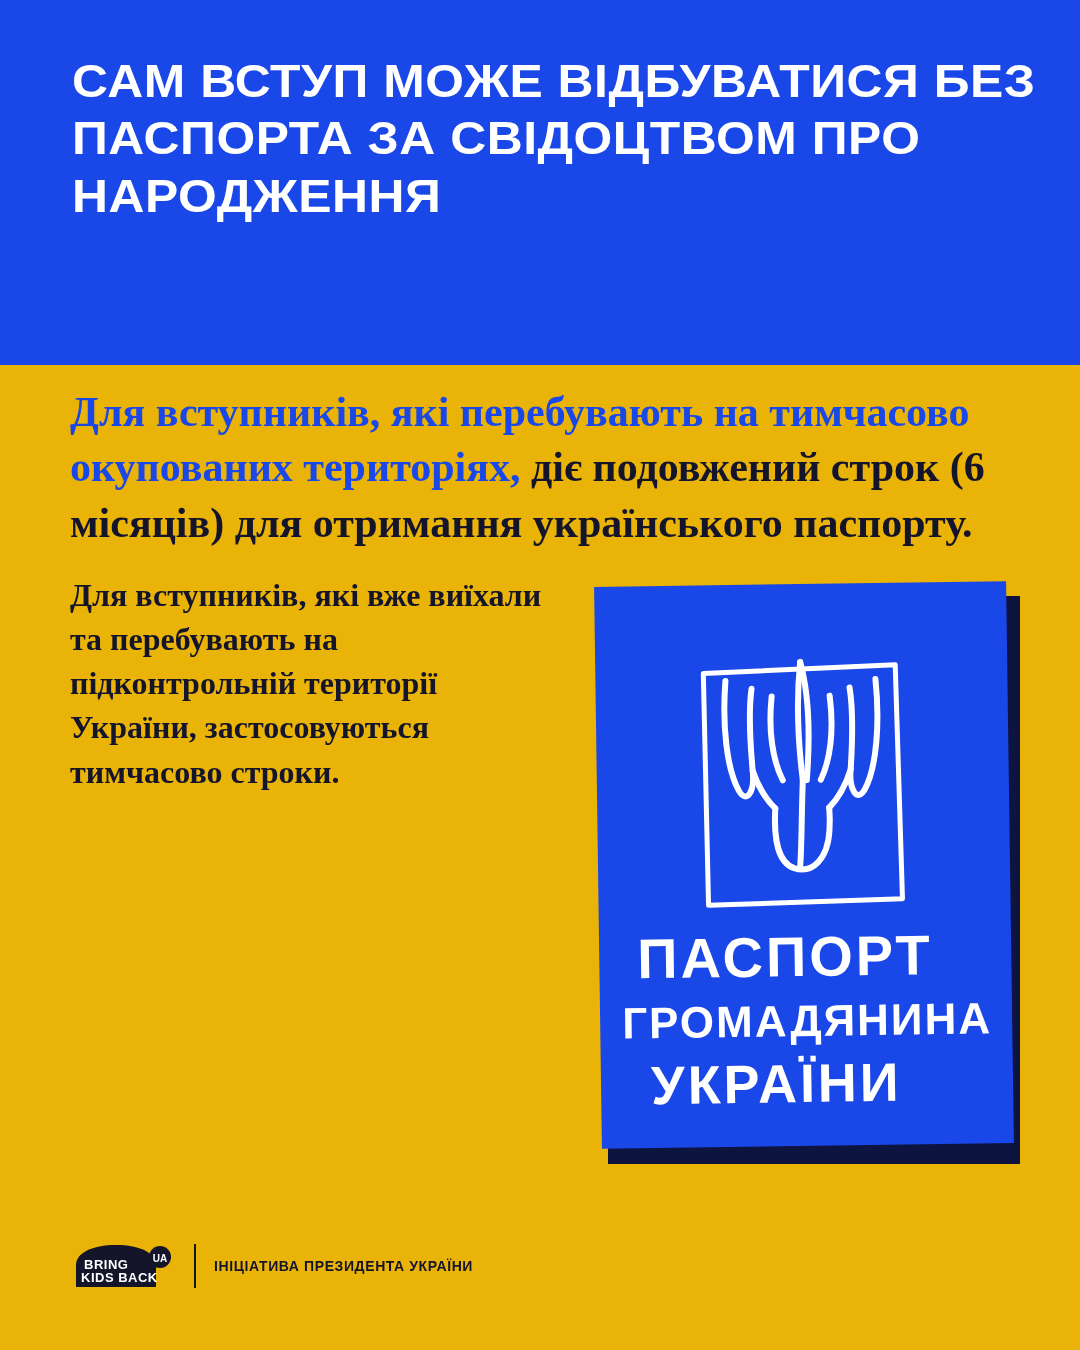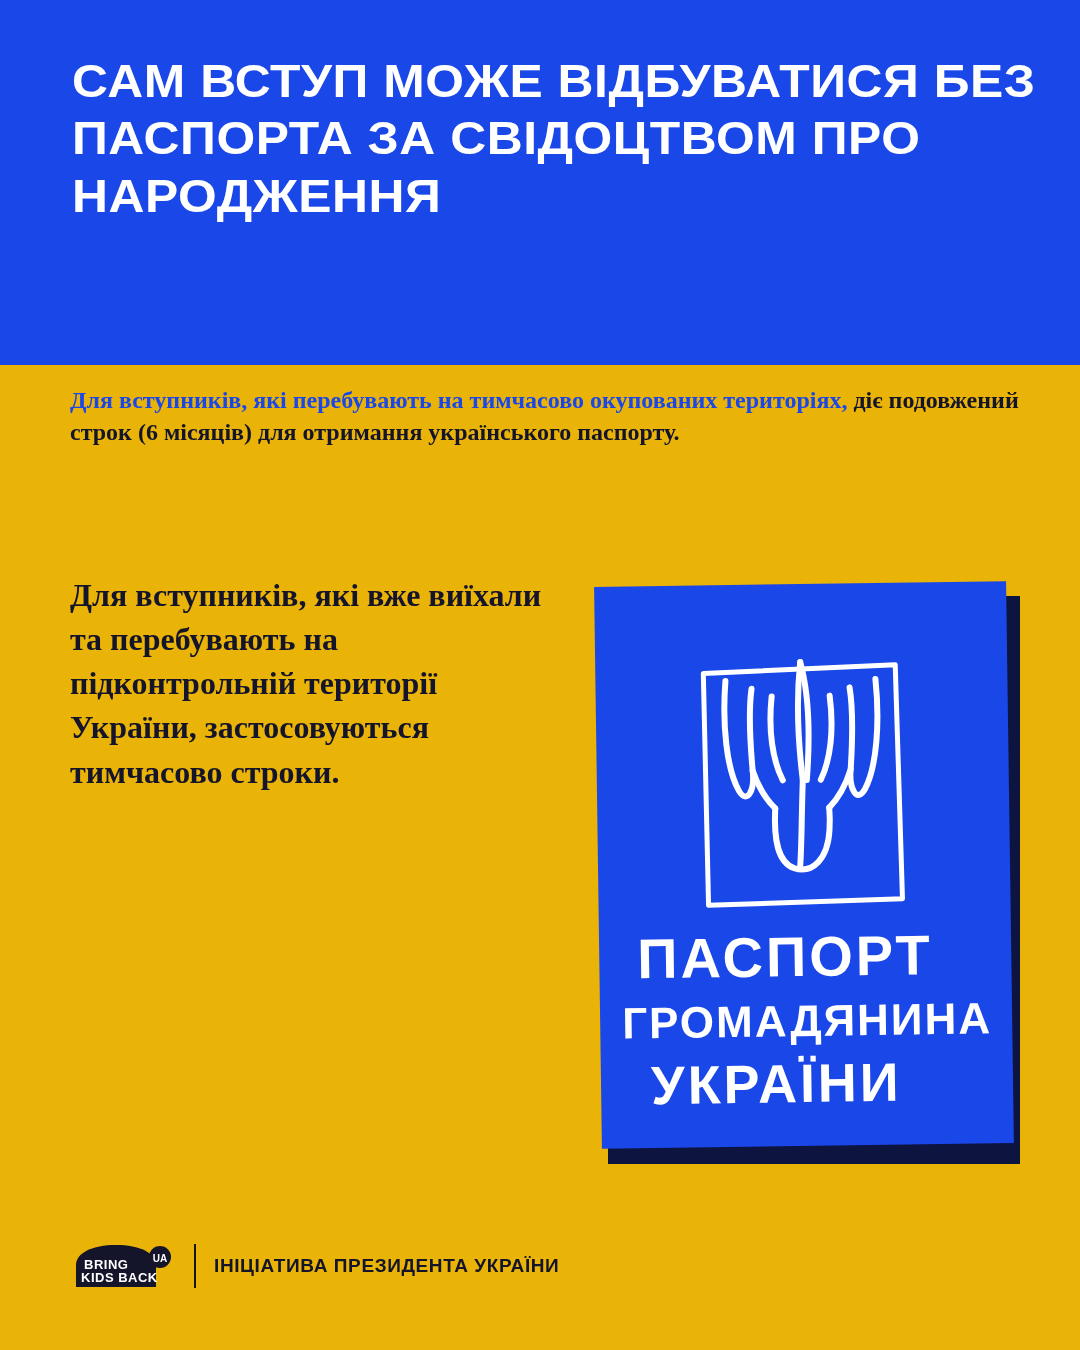--- a/index.html
+++ b/index.html
@@ -46,21 +46,21 @@
     transform-origin: left top;
   }
 
   
   .lead {
     position: absolute;
     left: 70px;
     top: 385px;
     width: 960px;
     font-family: "Liberation Serif", serif;
-    font-size: 24px;
+    font-size: 42px;
     line-height: 1.32;
     color: #14142b;
     font-weight: bold;
   }
   .lead .hl { color: #1a47e8; }
 
   .secondary {
     position: absolute;
     left: 70px;
     top: 573px;
@@ -117,21 +117,21 @@
   }
   .brand-badge svg { display: block; }
   .divider-vert {
     width: 2px;
     height: 44px;
     background: #14142b;
   }
   .initiative {
     font-family: "Liberation Sans", sans-serif;
     font-weight: bold;
-    font-size: 19px;
+    font-size: 14px;
     line-height: 1.3;
     letter-spacing: 0.6px;
     color: #14142b;
     text-transform: uppercase;
   }
 </style>
 </head>
 <body>
 
 <div class="poster">

